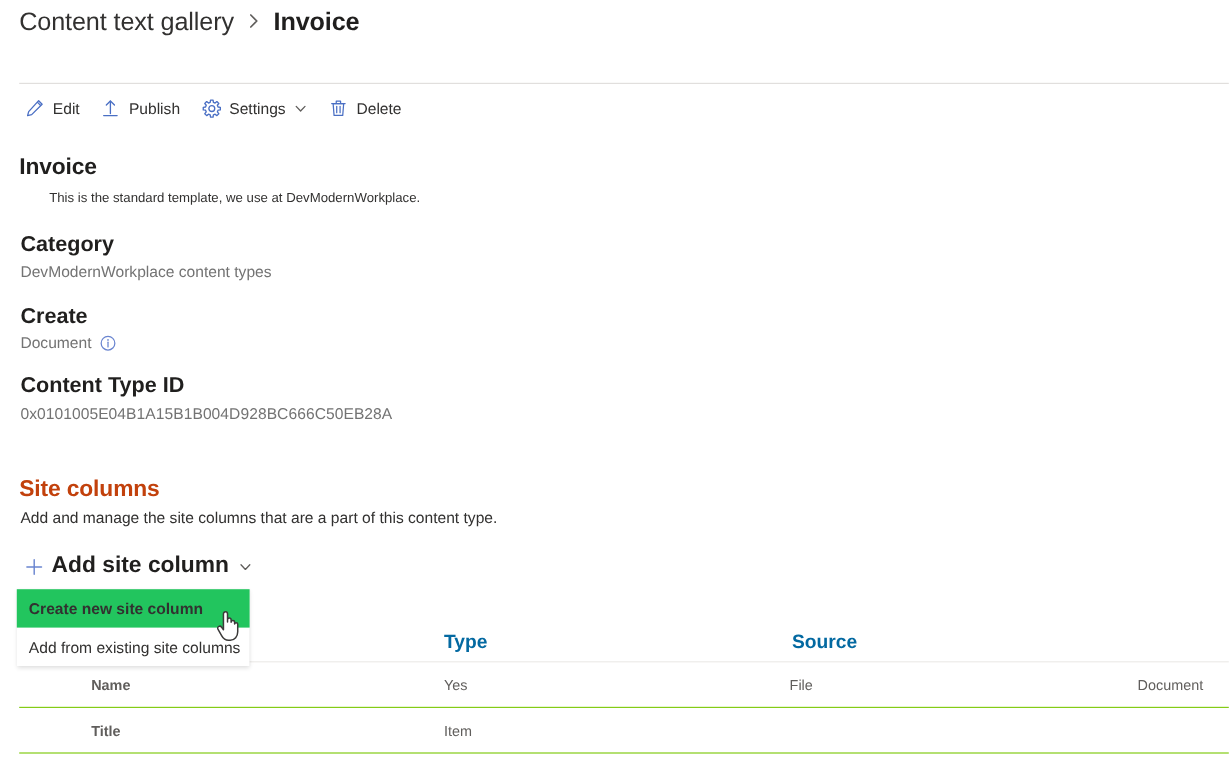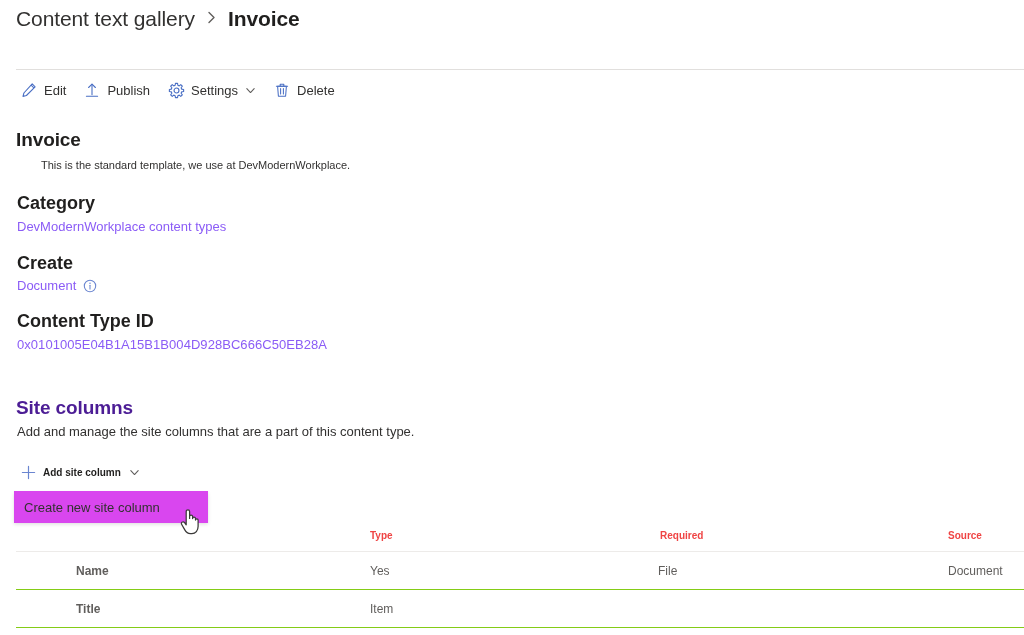--- a/index.html
+++ b/index.html
@@ -119,21 +119,21 @@
     position: absolute;
     left: 17px;
     font-size: 18px;
     font-weight: 700;
     color: #201f1e;
   }
   .field-value {
     position: absolute;
     left: 17px;
     font-size: 13px;
-    color: #8b5cf6;
+    color: #737373;
   }
   .lbl-category { top: 193px; }
   .val-category { top: 219px; }
   .lbl-parent   { top: 253px; }
   .val-parent   { top: 278px; display: flex; align-items: center; }
   .lbl-ctid     { top: 311px; }
   .val-ctid     { top: 337px; letter-spacing: 0.05px; }
 
   .info-icon {
     display: inline-flex;
@@ -144,21 +144,21 @@
     cursor: pointer;
   }
 
   
   .title-sitecols {
     position: absolute;
     left: 16px;
     top: 397px;
     font-size: 19px;
     font-weight: 600;
-    color: #4c1d95;
+    color: #c2410c;
     letter-spacing: -0.1px;
   }
   .desc-sitecols {
     position: absolute;
     left: 17px;
     top: 424px;
     font-size: 13px;
     color: #323130;
   }
 
@@ -178,21 +178,21 @@
   .add-col-btn .plus {
     display: inline-flex;
     align-items: center;
     justify-content: center;
     width: 16px;
     height: 16px;
     margin-right: 7px;
     color: #6a85d0;
   }
   .add-col-btn .lbl {
-    font-size: 10px;
+    font-size: 19px;
     font-weight: 600;
     color: #201f1e;
     white-space: nowrap;
   }
   .add-col-btn .caret {
     display: inline-flex;
     align-items: center;
     margin-left: 8px;
     color: #605e5c;
   }
@@ -214,21 +214,21 @@
   .trow.header {
     height: 32px;
     border-bottom: 1px solid #edebe9;
   }
   .trow.body { height: 38px; }
   .cell { font-size: 12px; color: #323130; box-sizing: border-box; }
   .c-name     { width: 354px; padding-left: 60px; }
   .c-type     { width: 290px; }
   .c-required { width: 288px; }
   .c-source   { width: 76px; }
-  .trow.header .cell { font-size: 10px; font-weight: 600; color: #ef4444; }
+  .trow.header .cell { font-size: 16px; font-weight: 600; color: #0369a1; }
   .trow.body .c-name { font-weight: 700; color: #201f1e; }
   .trow.body .cell { color: #605e5c; }
 
   
   .dropdown {
     position: absolute;
     left: 14px;
     top: 491px;
     width: 194px;
     background: #ffffff;
@@ -239,21 +239,21 @@
   .menu-item {
     display: flex;
     align-items: center;
     height: 32px;
     padding: 0 10px;
     font-size: 13px;
     color: #323130;
     cursor: pointer;
     white-space: nowrap;
   }
-  .menu-item.hovered { background: #d946ef; }
+  .menu-item.hovered { background: #22c55e; font-weight: bold; }
 
   
   .cursor {
     position: absolute;
     left: 178px;
     top: 507px;
     width: 24px;
     height: 30px;
     z-index: 60;
     pointer-events: none;
@@ -362,39 +362,39 @@
       <path d="M2 4 L6 8.2 L10 4" fill="none" stroke="#605e5c" stroke-width="1.2" stroke-linecap="round" stroke-linejoin="round"></path>
     </svg>
   </span>
 </button>
 
 <div class="table">
 
   <div class="trow header">
     <div class="cell c-name"></div>
     <div class="cell c-type">Type</div>
-    <div class="cell c-required">Required</div>
     <div class="cell c-source">Source</div>
   </div>
 
   <div class="trow body">
     <div class="cell c-name">Name</div>
     <div class="cell c-required">Yes</div>
     <div class="cell c-type">File</div>
     <div class="cell c-source">Document</div>
   </div>
 
   <div class="trow body">
     <div class="cell c-name">Title</div>
     <div class="cell c-source">Item</div>
   </div>
 
 </div>
 
 <div class="dropdown">
   <div class="menu-item hovered">Create new site column</div>
+  <div class="menu-item">Add from existing site columns</div>
 </div>
 
 <div class="cursor">
   <svg width="24" height="30" viewBox="0 0 24 30" aria-hidden="true">
     <path d="M8.2 14.2 L8.2 4.6 C8.2 3.5 9.0 2.8 9.9 2.8 C10.8 2.8 11.6 3.5 11.6 4.6 L11.6 11.4 L11.6 9.6 C11.6 8.7 12.3 8.1 13.1 8.1 C13.9 8.1 14.6 8.7 14.6 9.6 L14.6 11.5 C14.6 10.7 15.3 10.1 16.0 10.1 C16.8 10.1 17.5 10.7 17.5 11.5 L17.5 13.1 C17.5 12.4 18.1 11.9 18.8 11.9 C19.5 11.9 20.1 12.4 20.1 13.1 L20.1 19.5 C20.1 23.5 17.6 26.6 13.9 26.6 L12.4 26.6 C9.6 26.6 8.0 25.1 6.8 22.9 L3.6 17.3 C3.1 16.4 3.5 15.4 4.4 15.0 C5.2 14.6 6.1 14.9 6.6 15.6 L8.2 17.8 Z" fill="#ffffff" stroke="#3b3a39" stroke-width="1.25" stroke-linejoin="round"></path>
   </svg>
 </div>
 
 </body></html>

